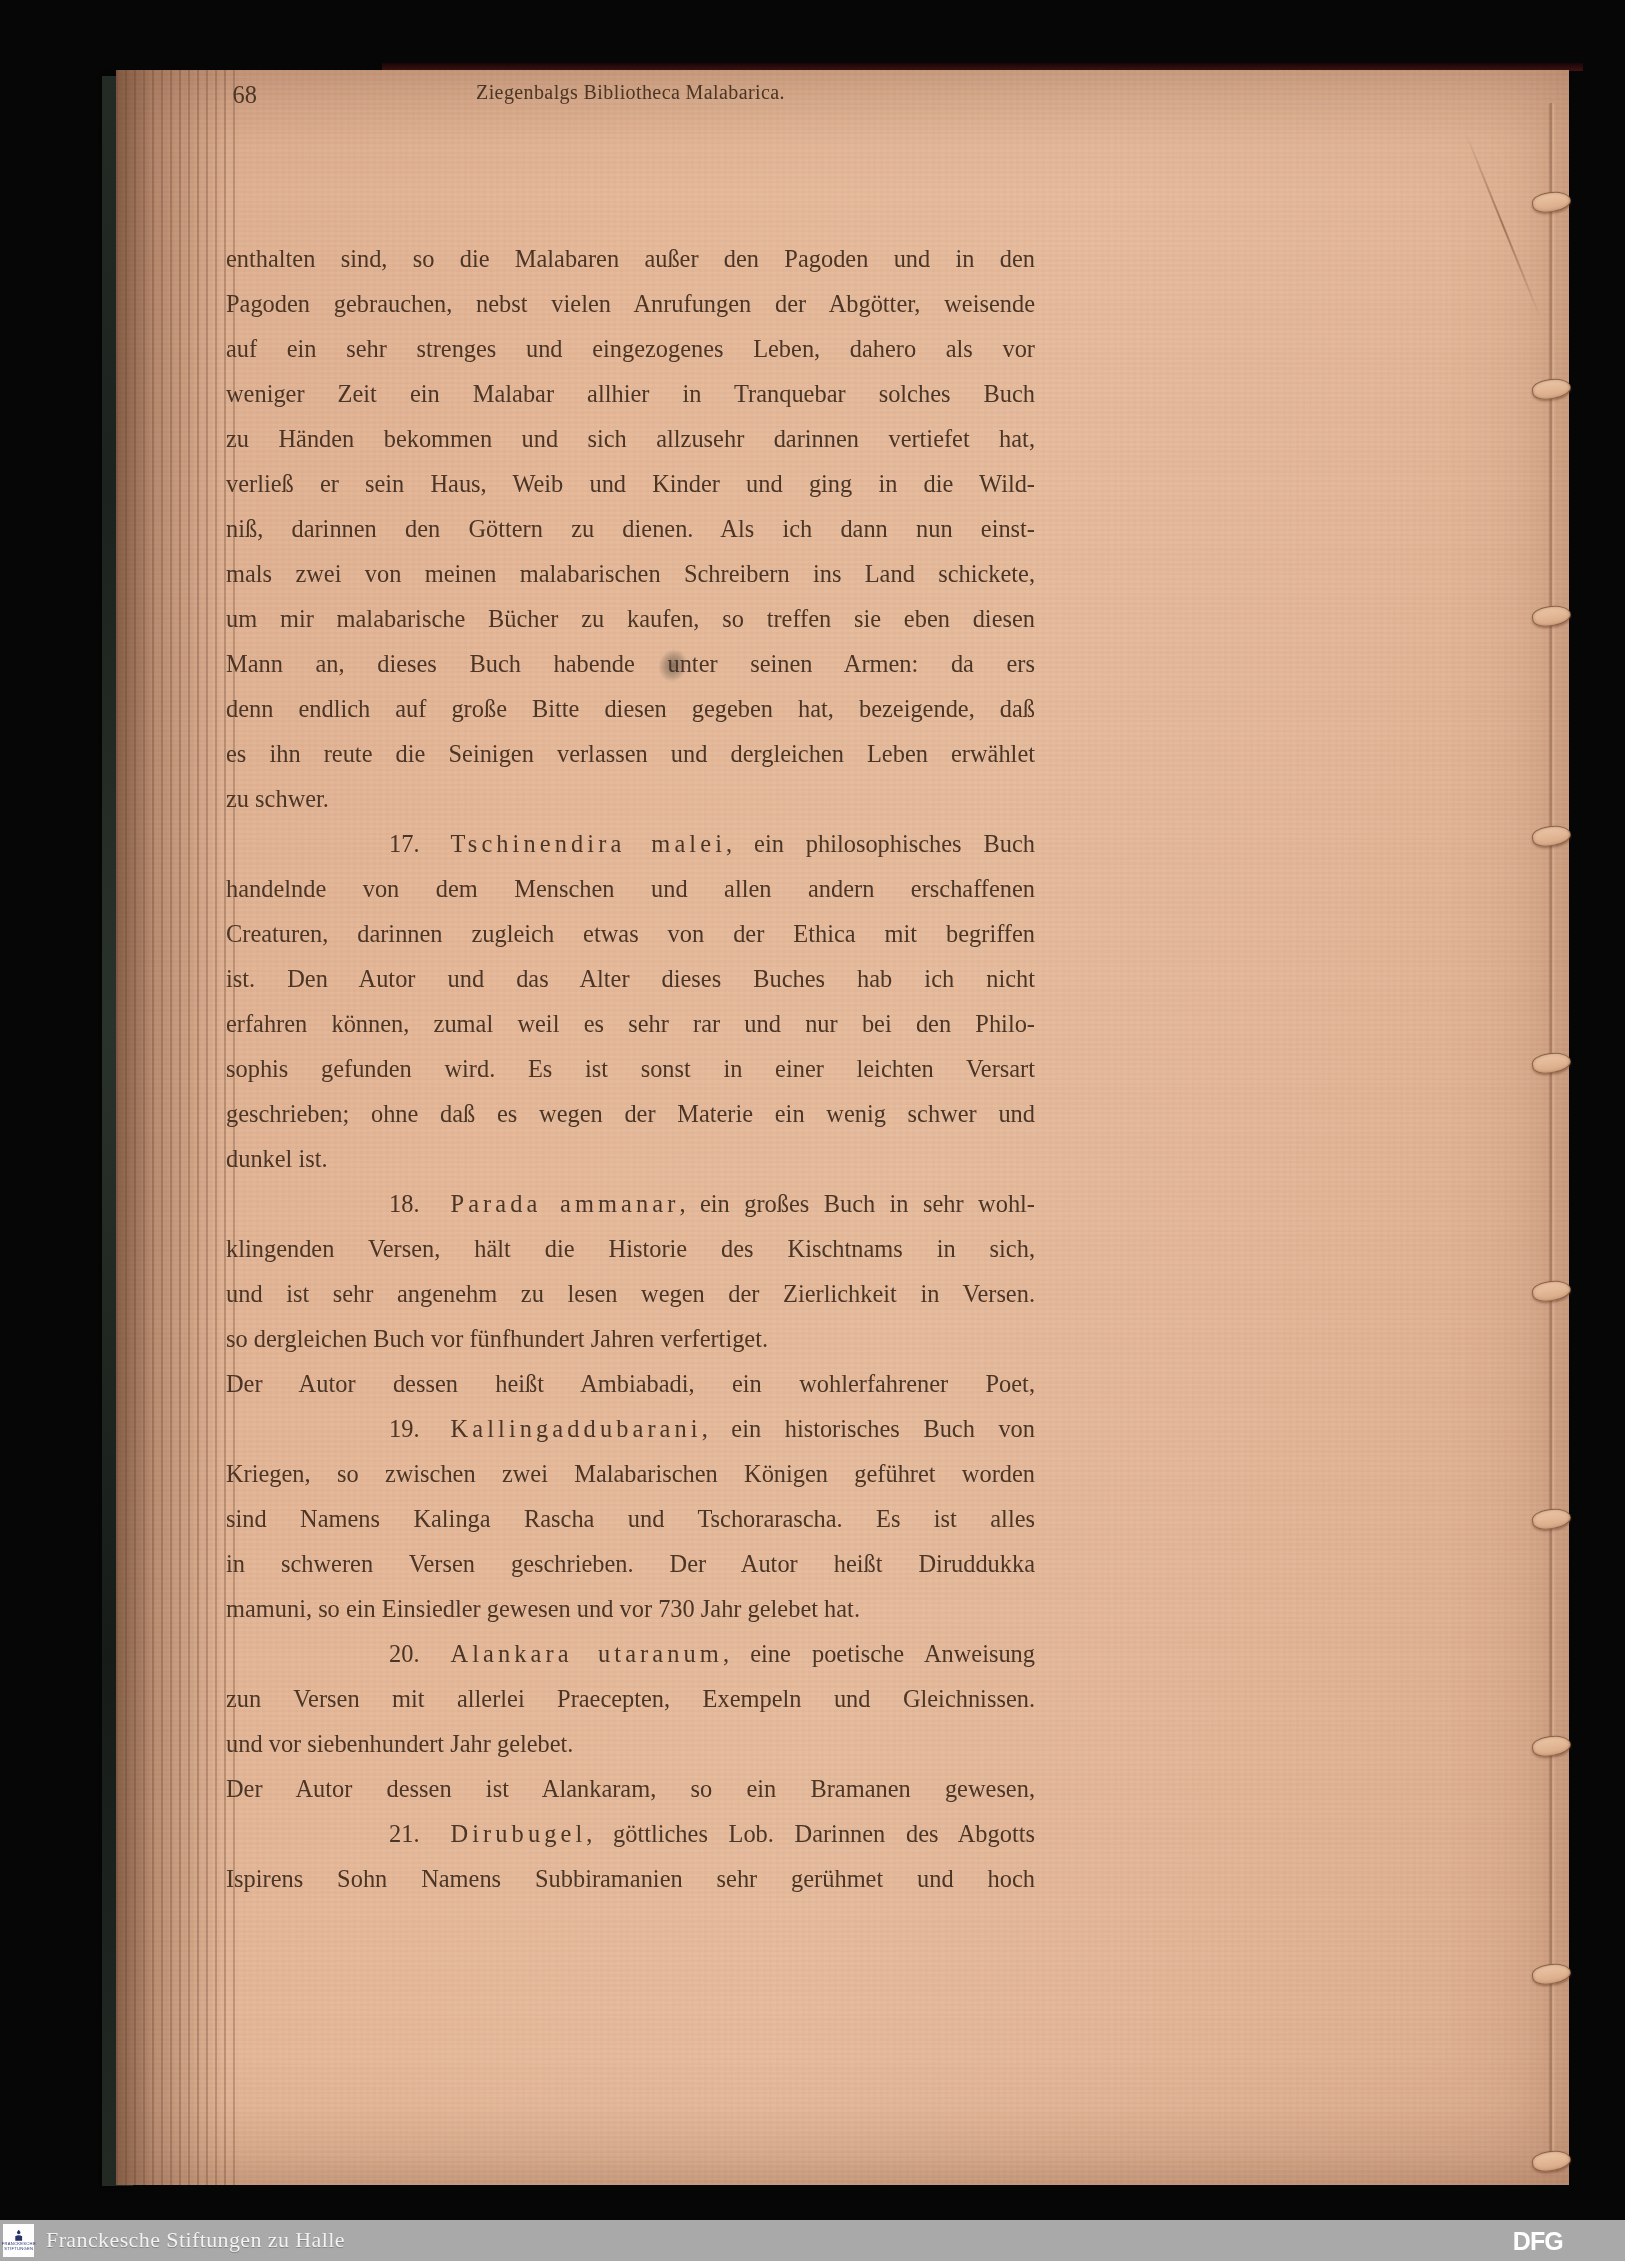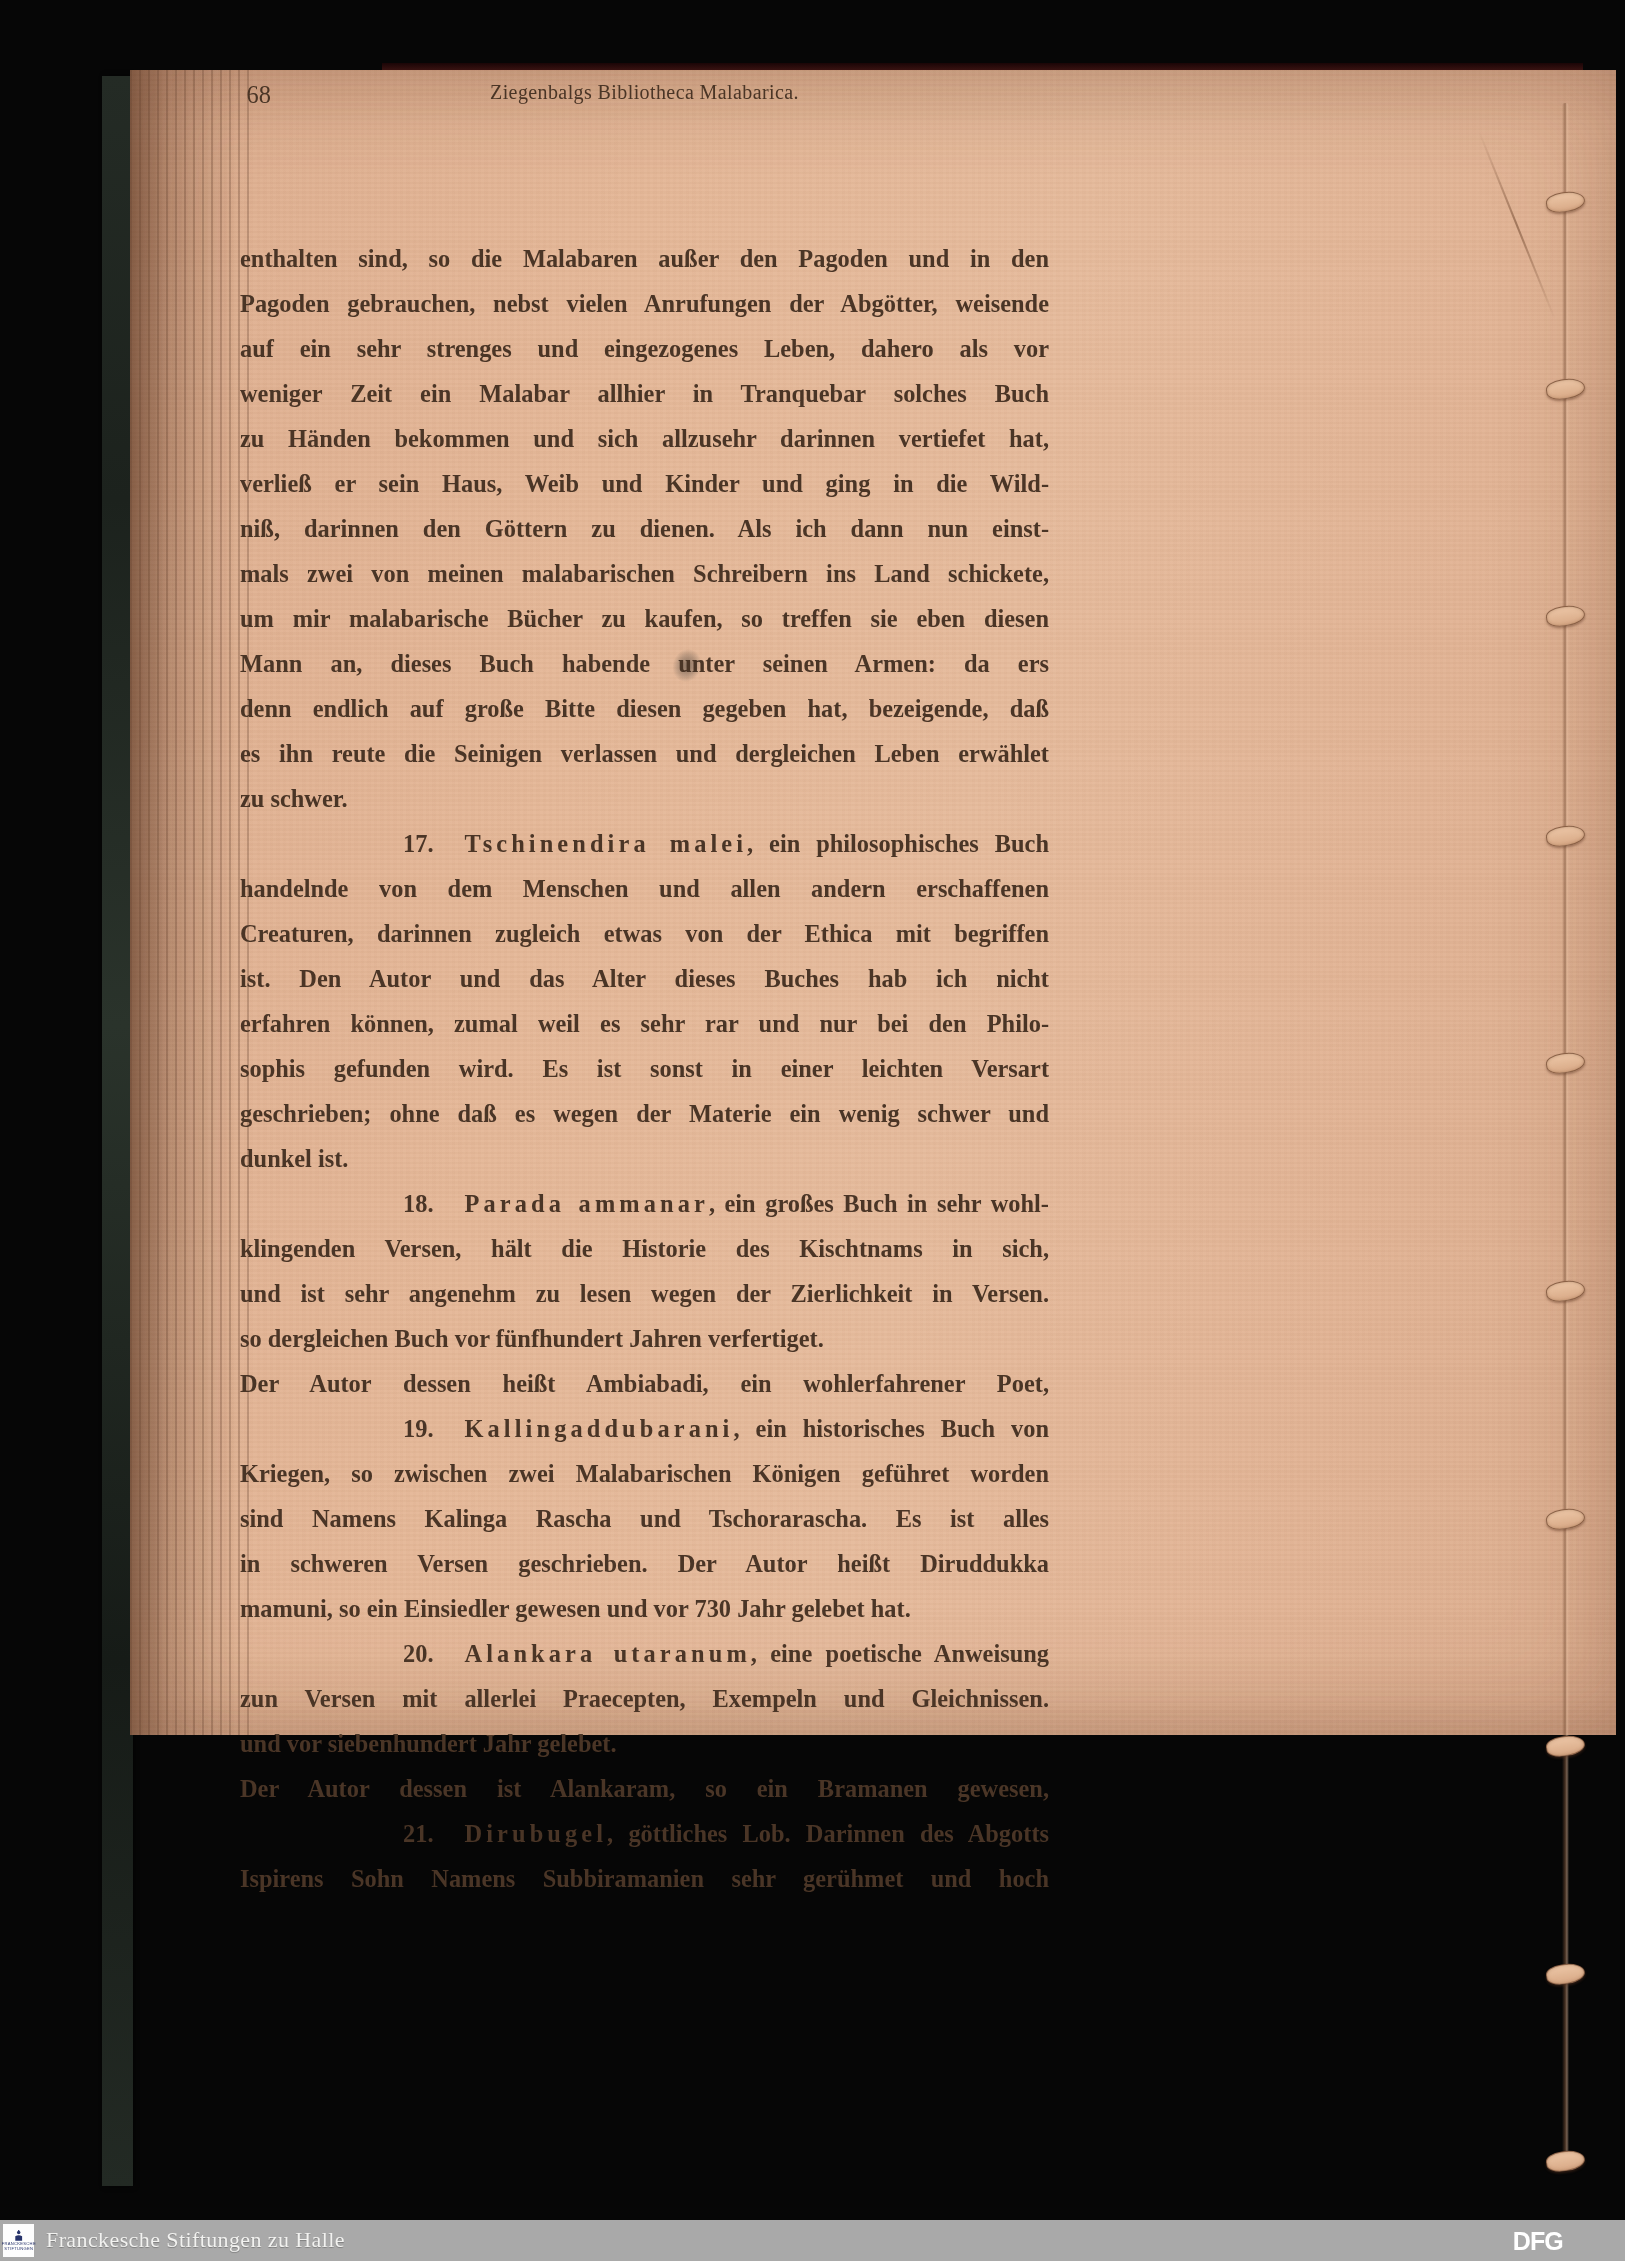--- a/index.html
+++ b/index.html
@@ -3,24 +3,23 @@
 <meta charset="utf-8">
 <style>
   html,body{margin:0;padding:0;}
   body{
     width:1626px;height:2261px;position:relative;overflow:hidden;
     background:#060606;
     font-family:"Liberation Serif", serif;
   }
   
   .page{
-    position:absolute;left:130px;top:70px;width:1453px;height:1665px;
+    position:absolute;left:116px;top:70px;width:1453px;height:2115px;
     background:linear-gradient(100deg,#d7a687 0%,#e0b192 8%,#e5b898 30%,#e6bb9c 55%,#e2b495 80%,#dcad8e 100%);
     box-shadow:inset 0 0 114px rgba(96,52,28,.28), inset 33px 0 73px rgba(96,52,28,.22);
-    padding-left:33px;
   }
   .paper-grain{
     position:absolute;inset:0;pointer-events:none;
     background:
       repeating-linear-gradient(0deg, rgba(255,255,255,.018) 0 2.4px, rgba(70,40,20,.018) 2.4px 4.9px),
       repeating-linear-gradient(90deg, rgba(255,255,255,.012) 0 3.3px, rgba(70,40,20,.012) 3.3px 6.5px);
   }
   
   .page-stack{
     position:absolute;left:0;top:0;width:122px;height:100%;pointer-events:none;
@@ -67,21 +66,20 @@
   .page-number{position:absolute;left:6.5px;top:0;font-size:24.4px;}
   .running-title{position:absolute;left:0;top:0;width:100%;text-align:center;font-size:20px;letter-spacing:0.4px;}
   .text-block{
     position:absolute;left:110px;top:166px;width:809px;
     color:var(--ink,#4a3526);font-size:24.4px;
   }
   .line{
     height:45px;line-height:45px;white-space:nowrap;
     text-align:justify;text-align-last:justify;
     overflow:visible;
-    font-weight:bold;
   }
   .line.last{text-align-last:left;}
   .line.first-item{text-indent:163px;}
   .item-number{margin-right:31px;}
   .item-title{letter-spacing:4.1px;}
   
   .footer-bar{
     position:absolute;left:0;bottom:0;width:1626px;height:41px;
     background:var(--footer-bar,#a9a9a9);
   }

